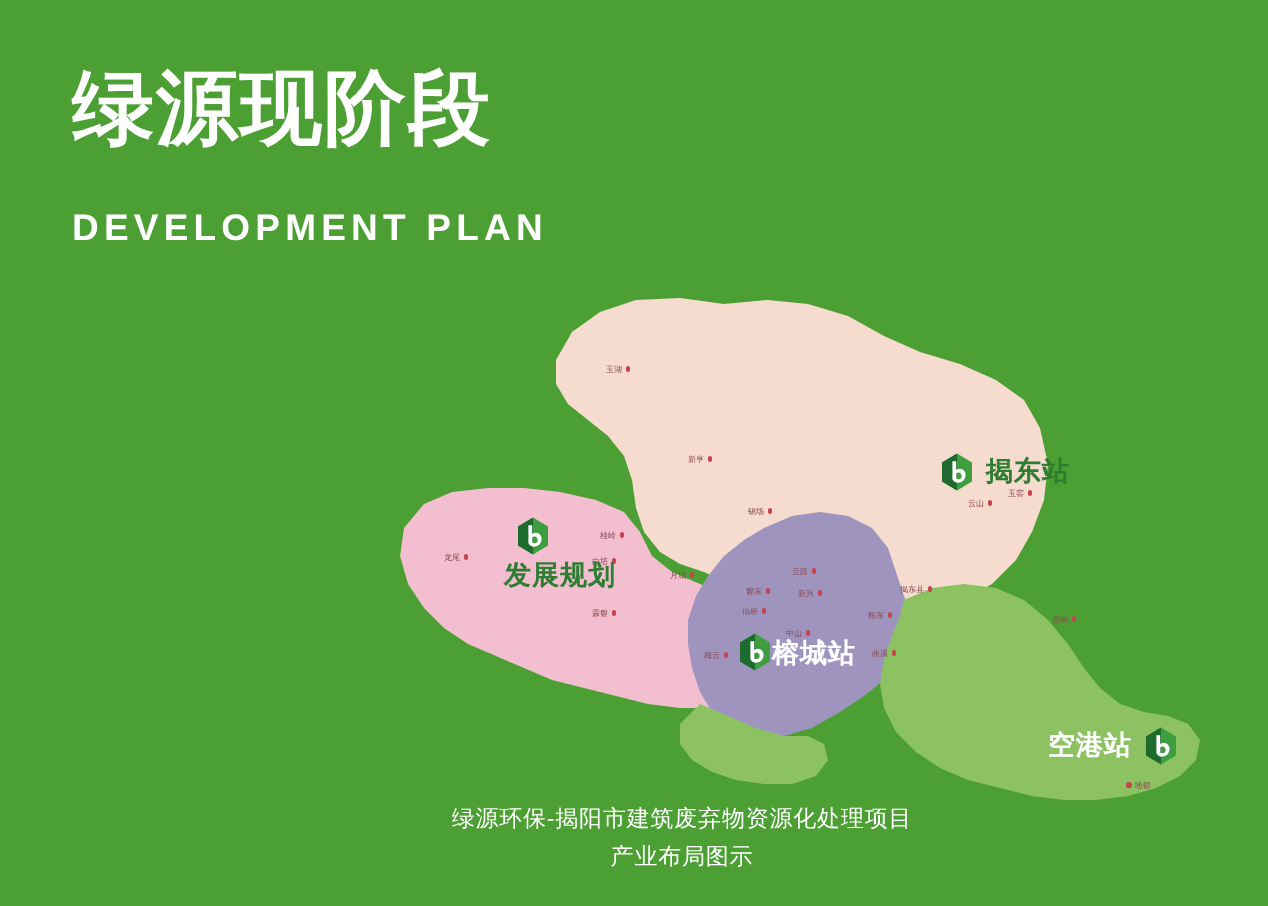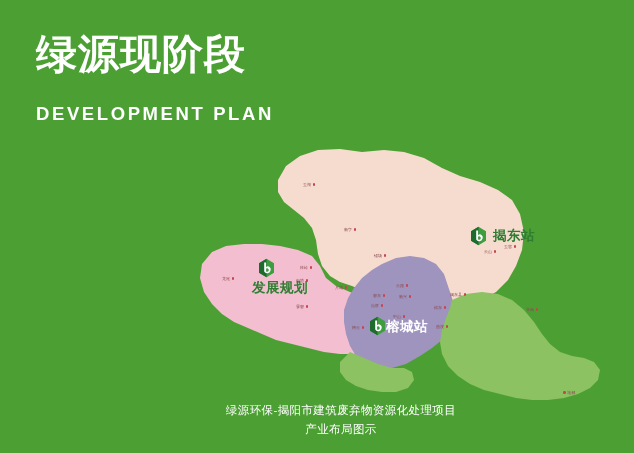--- a/index.html
+++ b/index.html
@@ -209,20 +209,30 @@
     <span class="logo">
       <svg viewBox="0 0 17 20" xmlns="http://www.w3.org/2000/svg">
         <path d="M1 5.2 L8.5 0.8 L16 5.2 L16 14.8 L8.5 19.2 L1 14.8 Z" fill="#3E9E3F"></path>
         <path d="M1 5.2 L8.5 0.8 L8.5 19.2 L1 14.8 Z" fill="#1E6B2E"></path>
         <path d="M6.2 4.6 L8.1 4.6 L8.1 9.0 Q9.9 7.8 11.5 8.9 Q13.3 10.2 12.6 12.6 Q11.9 15.0 9.5 15.3 Q7.2 15.6 6.2 13.6 Z M8.2 10.6 L8.2 13.4 Q9.9 14.1 10.7 12.7 Q11.2 11.2 9.9 10.4 Q8.9 10.0 8.2 10.6 Z" fill="#FFFFFF"></path>
       </svg>
     </span>
     <span class="station-name light">榕城站</span>
   </div>
 
+  <div class="station logo-right" id="station-konggang">
+    <span class="station-name light">空港站</span>
+    <span class="logo">
+      <svg viewBox="0 0 17 20" xmlns="http://www.w3.org/2000/svg">
+        <path d="M1 5.2 L8.5 0.8 L16 5.2 L16 14.8 L8.5 19.2 L1 14.8 Z" fill="#3E9E3F"></path>
+        <path d="M1 5.2 L8.5 0.8 L8.5 19.2 L1 14.8 Z" fill="#1E6B2E"></path>
+        <path d="M6.2 4.6 L8.1 4.6 L8.1 9.0 Q9.9 7.8 11.5 8.9 Q13.3 10.2 12.6 12.6 Q11.9 15.0 9.5 15.3 Q7.2 15.6 6.2 13.6 Z M8.2 10.6 L8.2 13.4 Q9.9 14.1 10.7 12.7 Q11.2 11.2 9.9 10.4 Q8.9 10.0 8.2 10.6 Z" fill="#FFFFFF"></path>
+      </svg>
+    </span>
+  </div>
 
   <div id="city-layer">
       <div class="city" style="left: 303px; top: 182px;">
         <span>玉湖</span>
         <span class="dot"></span>
       </div>
       <div class="city" style="left: 344px; top: 227px;">
         <span>新亨</span>
         <span class="dot"></span>
       </div>

